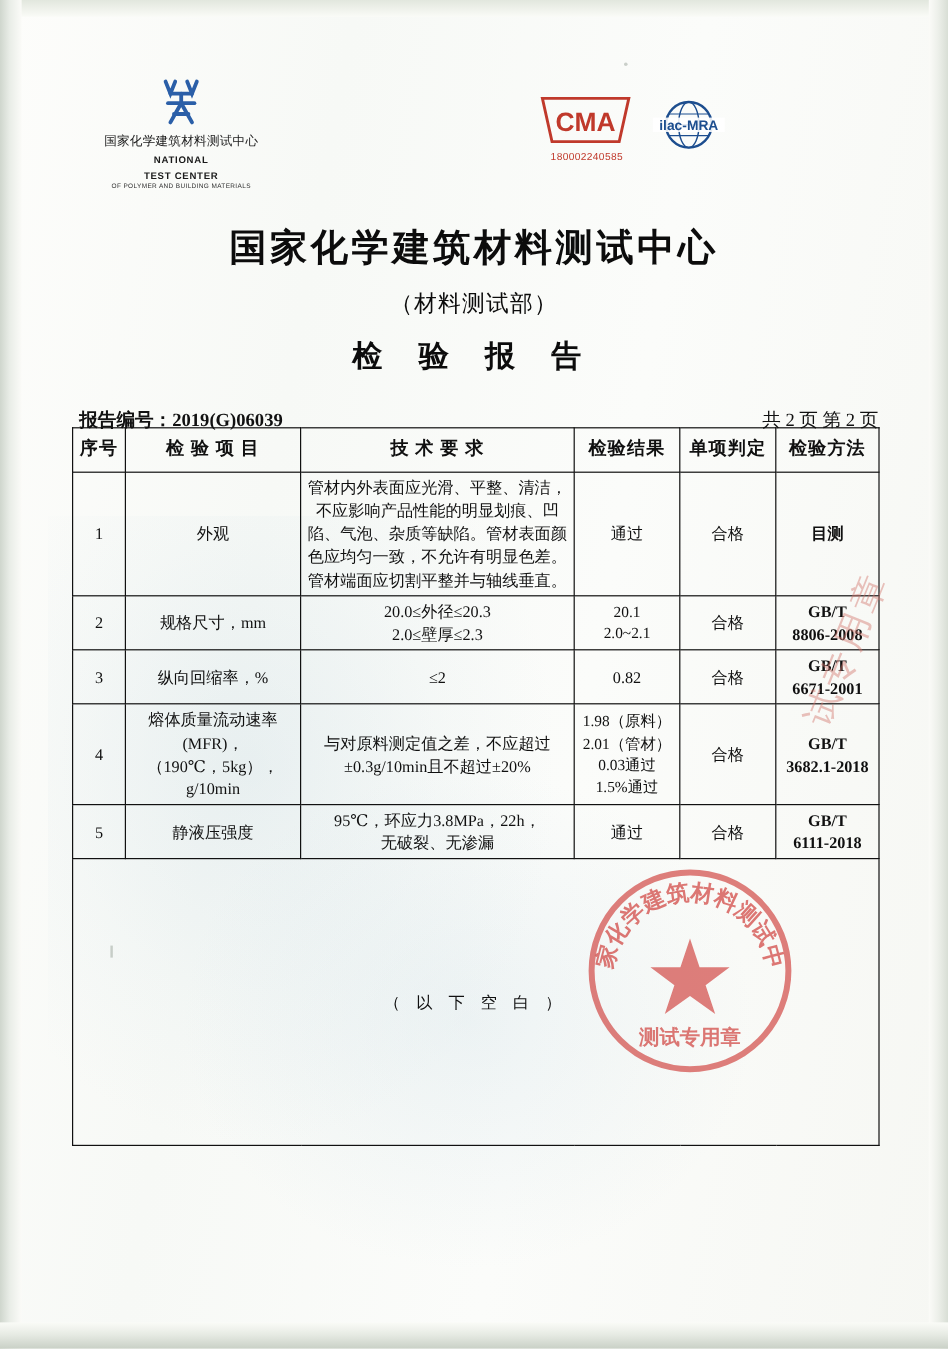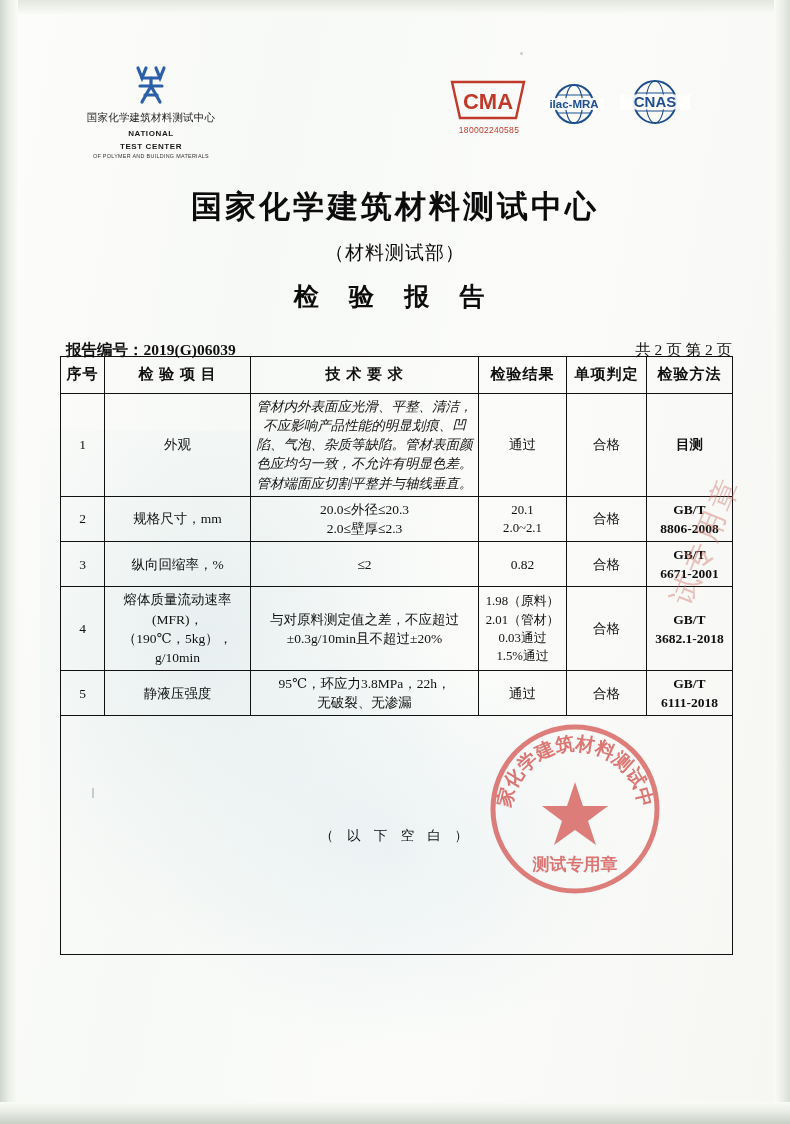--- a/index.html
+++ b/index.html
@@ -229,21 +229,20 @@
   .col-method { width: 86px; }
 
   .cell-left {
     text-align: left;
     padding-left: 7px;
   }
   .cell-justify {
     text-align: left;
     padding: 5px 6px;
     line-height: 1.5;
-    font-style: italic;
   }
   .bold { font-weight: bold; }
   .small { font-size: 12.6px; }
   .res-lines div { line-height: 1.42; white-space: nowrap; font-size: 12.8px;}
 
   .blank-row td {
     height: 232px;
     vertical-align: top;
     padding-top: 12px;
     font-size: 16px;
@@ -355,31 +354,20 @@
           <circle cx="38" cy="22" r="19" fill="none" stroke="#1d4e8f" stroke-width="2"></circle>
           <ellipse cx="38" cy="22" rx="8.5" ry="19" fill="none" stroke="#1d4e8f" stroke-width="1.2"></ellipse>
           <path d="M19 22 H57" stroke="#1d4e8f" stroke-width="1.2"></path>
           <path d="M21.5 13 H54.5 M21.5 31 H54.5" stroke="#1d4e8f" stroke-width="1"></path>
           <rect x="8" y="16" width="60" height="12" fill="#ffffff" opacity="0.88"></rect>
           <text x="38" y="26" font-family="Liberation Sans, sans-serif" font-size="11.5" font-weight="bold" fill="#1d4e8f" text-anchor="middle">ilac-MRA</text>
         </svg>
       </div>
     </div>
 
-    <div class="cnas-block">
-      <div>
-        <svg width="90" height="48" viewBox="0 0 90 48">
-          <circle cx="45" cy="24" r="21" fill="none" stroke="#1d4e8f" stroke-width="2"></circle>
-          <ellipse cx="45" cy="24" rx="9" ry="21" fill="none" stroke="#1d4e8f" stroke-width="1.1"></ellipse>
-          <path d="M24 24 H66 M26.5 15 H63.5 M26.5 33 H63.5" stroke="#1d4e8f" stroke-width="1"></path>
-          <rect x="10" y="16.5" width="70" height="15" fill="#ffffff" opacity="0.9"></rect>
-          <text x="45" y="29" font-family="Liberation Sans, sans-serif" font-size="15" font-weight="bold" fill="#1d4e8f" text-anchor="middle">CNAS</text>
-        </svg>
-      </div>
-    </div>
 
   </div>
 
   <div class="title-main">国家化学建筑材料测试中心</div>
   <div class="title-sub">（材料测试部）</div>
   <div class="title-report">检 验 报 告</div>
 
   <div class="meta-row">
     <div class="meta-no">
       <span>报告编号：</span><span>2019(G)06039</span>

